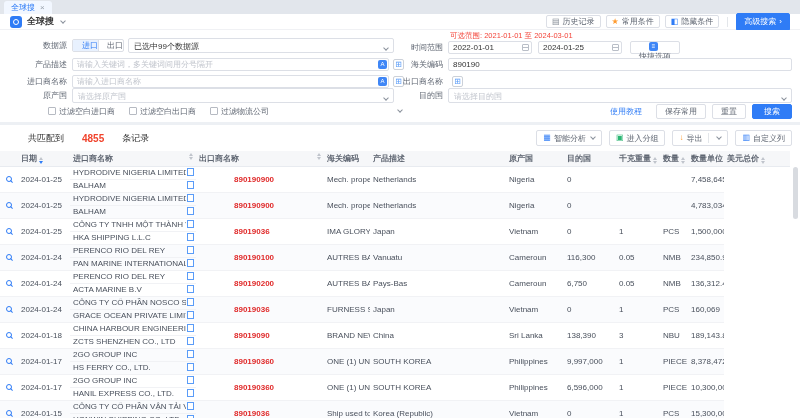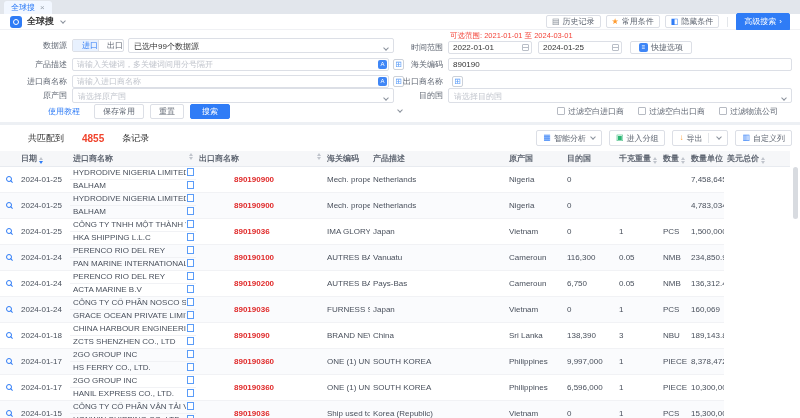--- a/index.html
+++ b/index.html
@@ -136,21 +136,21 @@
       <span class="flabel">时间范围</span>
       <span class="inputwrap fixed" style="width:84px;border-radius:6px;">
         <input value="2022-01-01" style="">
         <span class="i-cal"></span>
       </span>
       <span class="sep-text"> </span>
       <span class="inputwrap fixed" style="width:84px;">
         <input value="2024-01-25" style="">
         <span class="i-cal"></span>
       </span>
-      <span class="fbtn" style="height:13px;margin-left:8px;">
+      <span class="fbtn" style="height:13px;margin-left:8px;flex-direction:column;">
         <span class="i-chip" style="position:static;margin-right:3px;">≡</span>
         <span>快捷选项</span>
       </span>
     </div>
 
     <div class="fr" style="top:28px;left:22px;width:382px;">
       <span class="flabel">产品描述</span>
       <span class="inputwrap">
         <input placeholder="请输入关键词，多关键词间用分号隔开" style="">
         <span class="i-chip">A</span>
@@ -190,29 +190,29 @@
     <div class="fr" style="top:59px;left:398px;width:394px;">
       <span class="flabel">目的国</span>
       <span class="sel">
         <span class="val ph">请选择目的国</span>
         <span class="chev"></span>
       </span>
     </div>
 
     <div class="fr" style="top:75px;left:48px;right:8px;justify-content:space-between;">
       <span style="display:flex;align-items:center;">
+        <span class="cb-item"><span class="cb"></span><span>过滤空白进口商</span></span>
+        <span class="cb-item"><span class="cb"></span><span>过滤空白出口商</span></span>
+        <span class="cb-item"><span class="cb"></span><span>过滤物流公司</span></span>
+      </span>
+      <span style="display:flex;align-items:center;">
         <span class="link">使用教程</span>
         <span class="fbtn">保存常用</span>
         <span class="fbtn">重置</span>
         <span class="fbtn primary">搜索</span>
-      </span>
-      <span style="display:flex;align-items:center;">
-        <span class="cb-item"><span class="cb"></span><span>过滤空白进口商</span></span>
-        <span class="cb-item"><span class="cb"></span><span>过滤空白出口商</span></span>
-        <span class="cb-item"><span class="cb"></span><span>过滤物流公司</span></span>
       </span>
     </div>
     <span class="chev" style="position:absolute;left:396px;top:78px;"></span>
   </div>
 
   <div id="results">
     <div class="rhead">
       <span>共匹配到</span>
       <span class="count">4855</span>
       <span>条记录</span>

